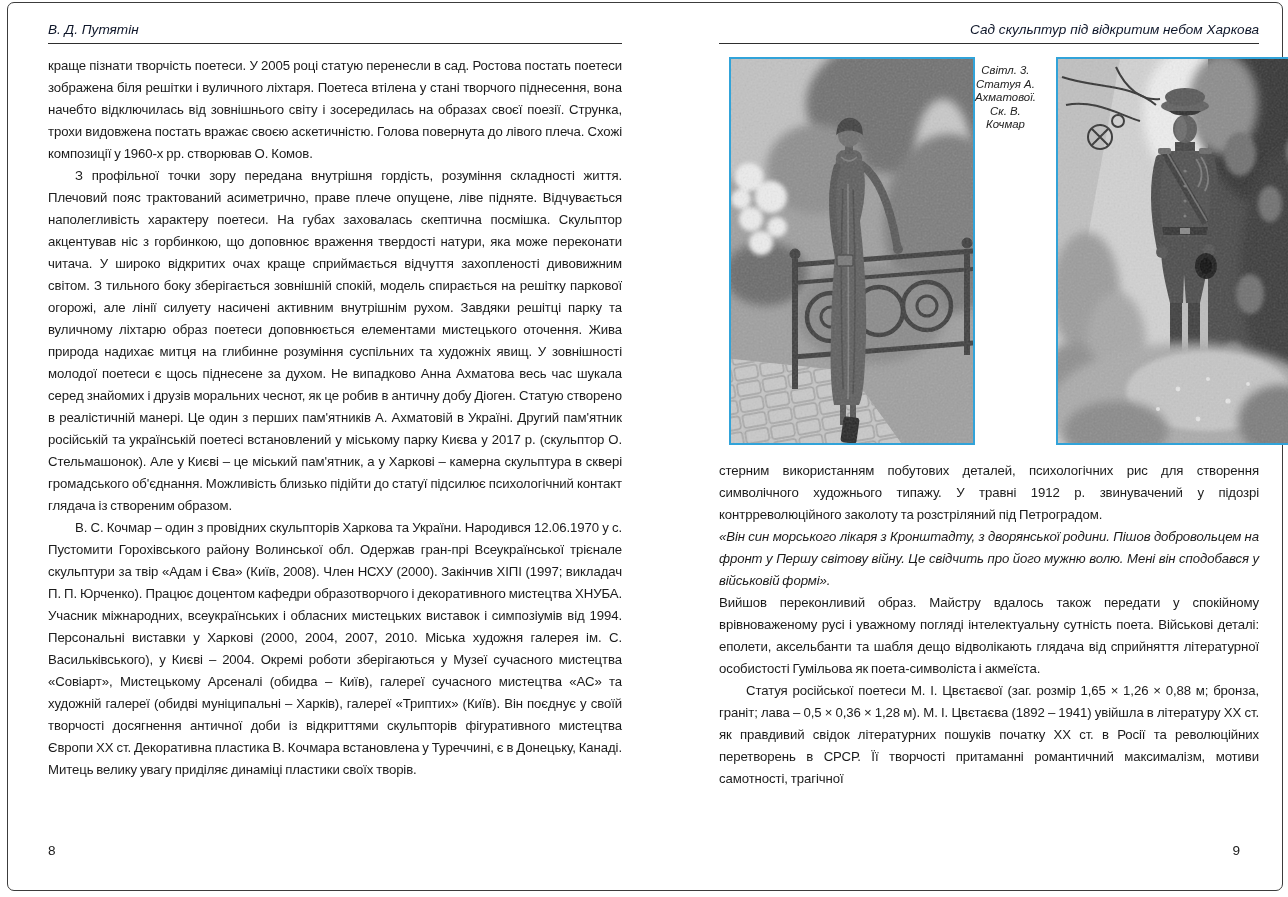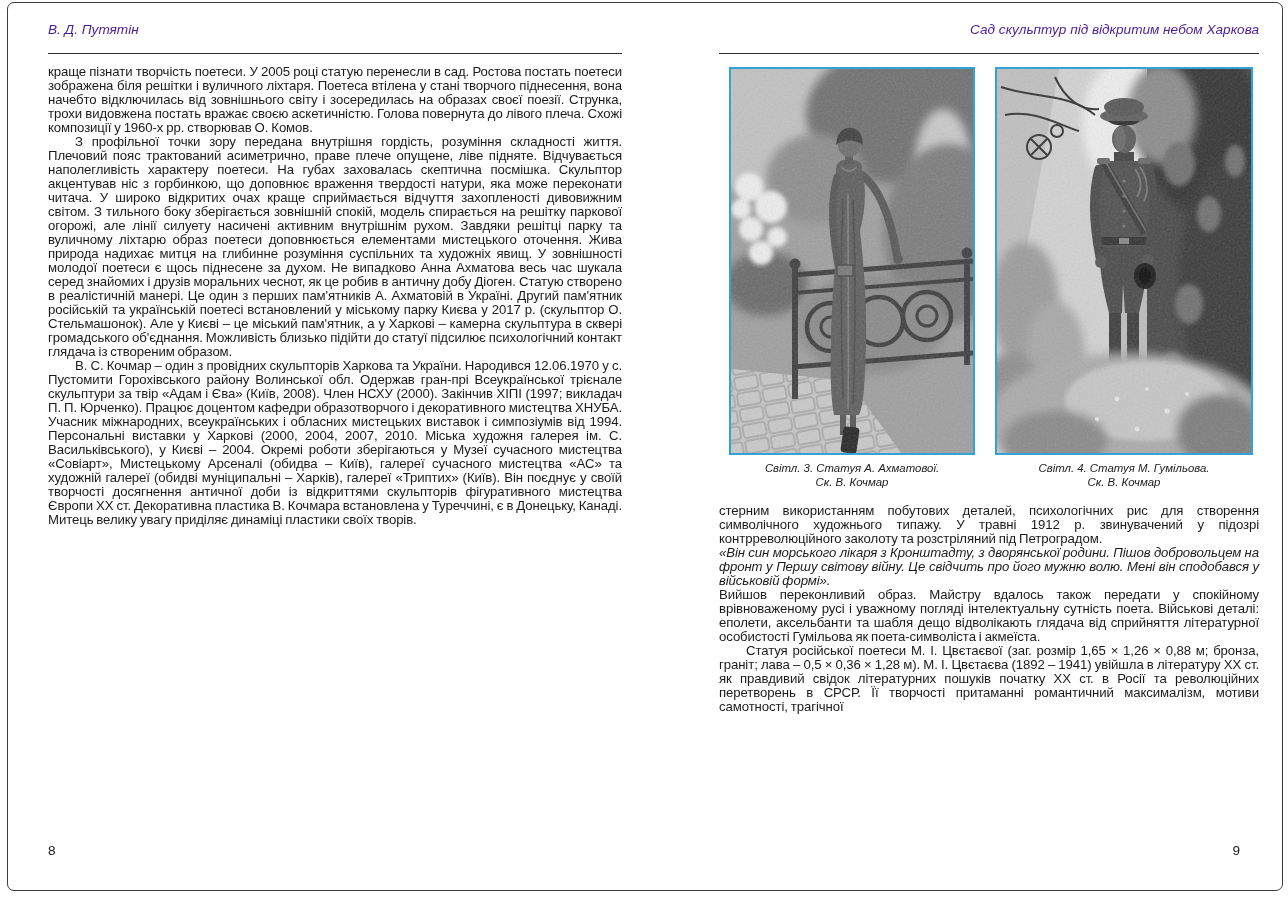--- a/index.html
+++ b/index.html
@@ -3,30 +3,30 @@
 <meta charset="utf-8">
 <style>
   html,body{margin:0;padding:0;background:#ffffff;}
   body{width:1288px;height:897px;position:relative;overflow:hidden;
        font-family:"Liberation Sans",sans-serif;color:#1b1b1b;}
   .frame{position:absolute;left:7px;top:2px;right:5px;bottom:6px;
          border:1.6px solid #3c3c3c;border-radius:7px;pointer-events:none;}
   .page{position:absolute;top:22px;}
   .page-left{left:48px;width:574px;}
   .page-right{left:719px;width:540px;}
-  .running-head{font-style:italic;font-size:13.6px;line-height:16px;color:#4c1d95;
-                padding-bottom:15px;border-bottom:1.4px solid #2e2e2e;}
+  .running-head{font-style:italic;font-size:13.6px;line-height:16px;color:#0f172a;
+                padding-bottom:5px;border-bottom:1.4px solid #2e2e2e;}
   .running-head.right{text-align:right;}
   .bodytext{margin-top:11px;}
-  .bodytext p{margin:0;text-align:justify;font-size:13.2px;line-height:14px;
+  .bodytext p{margin:0;text-align:justify;font-size:13.2px;line-height:22px;
               letter-spacing:-0.1px;word-spacing:-0.6px;color:#1b1b1b;}
   .bodytext p.ind{text-indent:27px;}
   .bodytext p.quote{font-style:italic;}
   .figrow{display:flex;gap:20px;margin-top:13px;margin-left:10px;}
-  .figure{display:flex;flex-direction:column;}
+  .figure{display:flex;flex-direction:row;}
   .photo{border:2.6px solid #31a3d9;background:#a9a9a9;font-size:0;line-height:0;}
   .caption{font-style:italic;font-size:11.4px;line-height:13.5px;text-align:center;
            margin-top:7px;color:#222;}
   .rightbody{margin-top:15px;}
   .pagenum{position:absolute;top:843px;font-size:13.6px;color:#1b1b1b;}
   .pagenum.left{left:48px;}
   .pagenum.right{left:700px;width:540px;text-align:right;}
   svg{display:block;}
 </style>
 </head>

